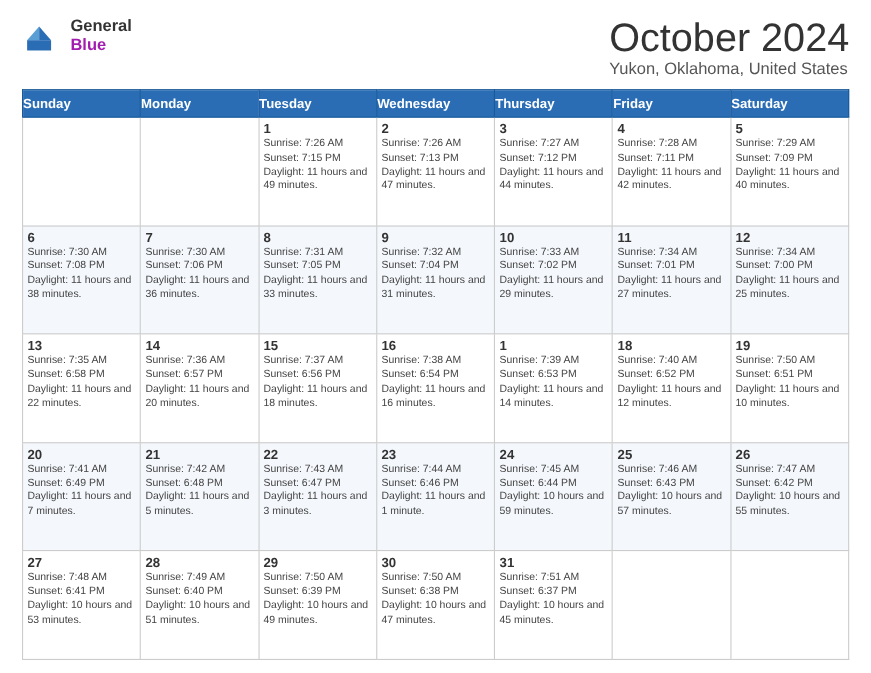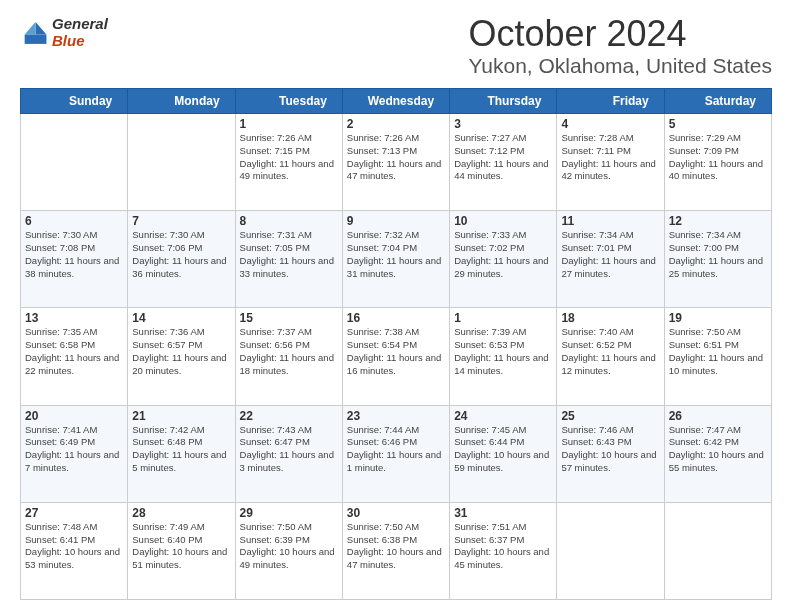--- a/index.html
+++ b/index.html
@@ -18,71 +18,70 @@
       flex-direction: column;
     }
     .header {
       display: flex;
       align-items: flex-start;
       justify-content: space-between;
       margin-bottom: 10px;
     }
     .logo {
       display: flex;
-      align-items: center;
-      gap: 4px;
-      font-style: italic;
+      align-items: flex-end;
+      gap: 16px;
     }
     .logo-text {
       display: flex;
       flex-direction: column;
       line-height: 1.1;
     }
     .logo-general {
       font-size: 15px;
       font-weight: bold;
       color: #333;
     }
     .logo-blue {
       font-size: 15px;
       font-weight: bold;
-      color: #c2410c;
+      color: #a21caf;
     }
     .logo-icon {
       width: 28px;
       height: 28px;
     }
     .title-block {
       text-align: left;
     }
     .title-month {
       font-size: 36px;
       font-weight: 300;
       color: #333;
       line-height: 1;
     }
     .title-location {
-      font-size: 21px;
+      font-size: 15px;
       color: #555;
       margin-top: 2px;
     }
     .calendar {
       flex: 1;
       border: 1px solid #ccc;
       border-collapse: collapse;
       width: 100%;
       table-layout: fixed;
     }
     .calendar th {
       background: #2a6db5;
       color: #fff;
       font-size: 12px;
       font-weight: bold;
-      padding: 5px 15px;
-      text-align: right;
+      padding: 5px 0;
+      text-align: left;
       border: 1px solid #1a5a9a;
     }
     .calendar td {
       border: 1px solid #ccc;
       vertical-align: top;
       padding: 3px 4px;
       font-size: 10px;
       color: #333;
       height: 85px;
     }

